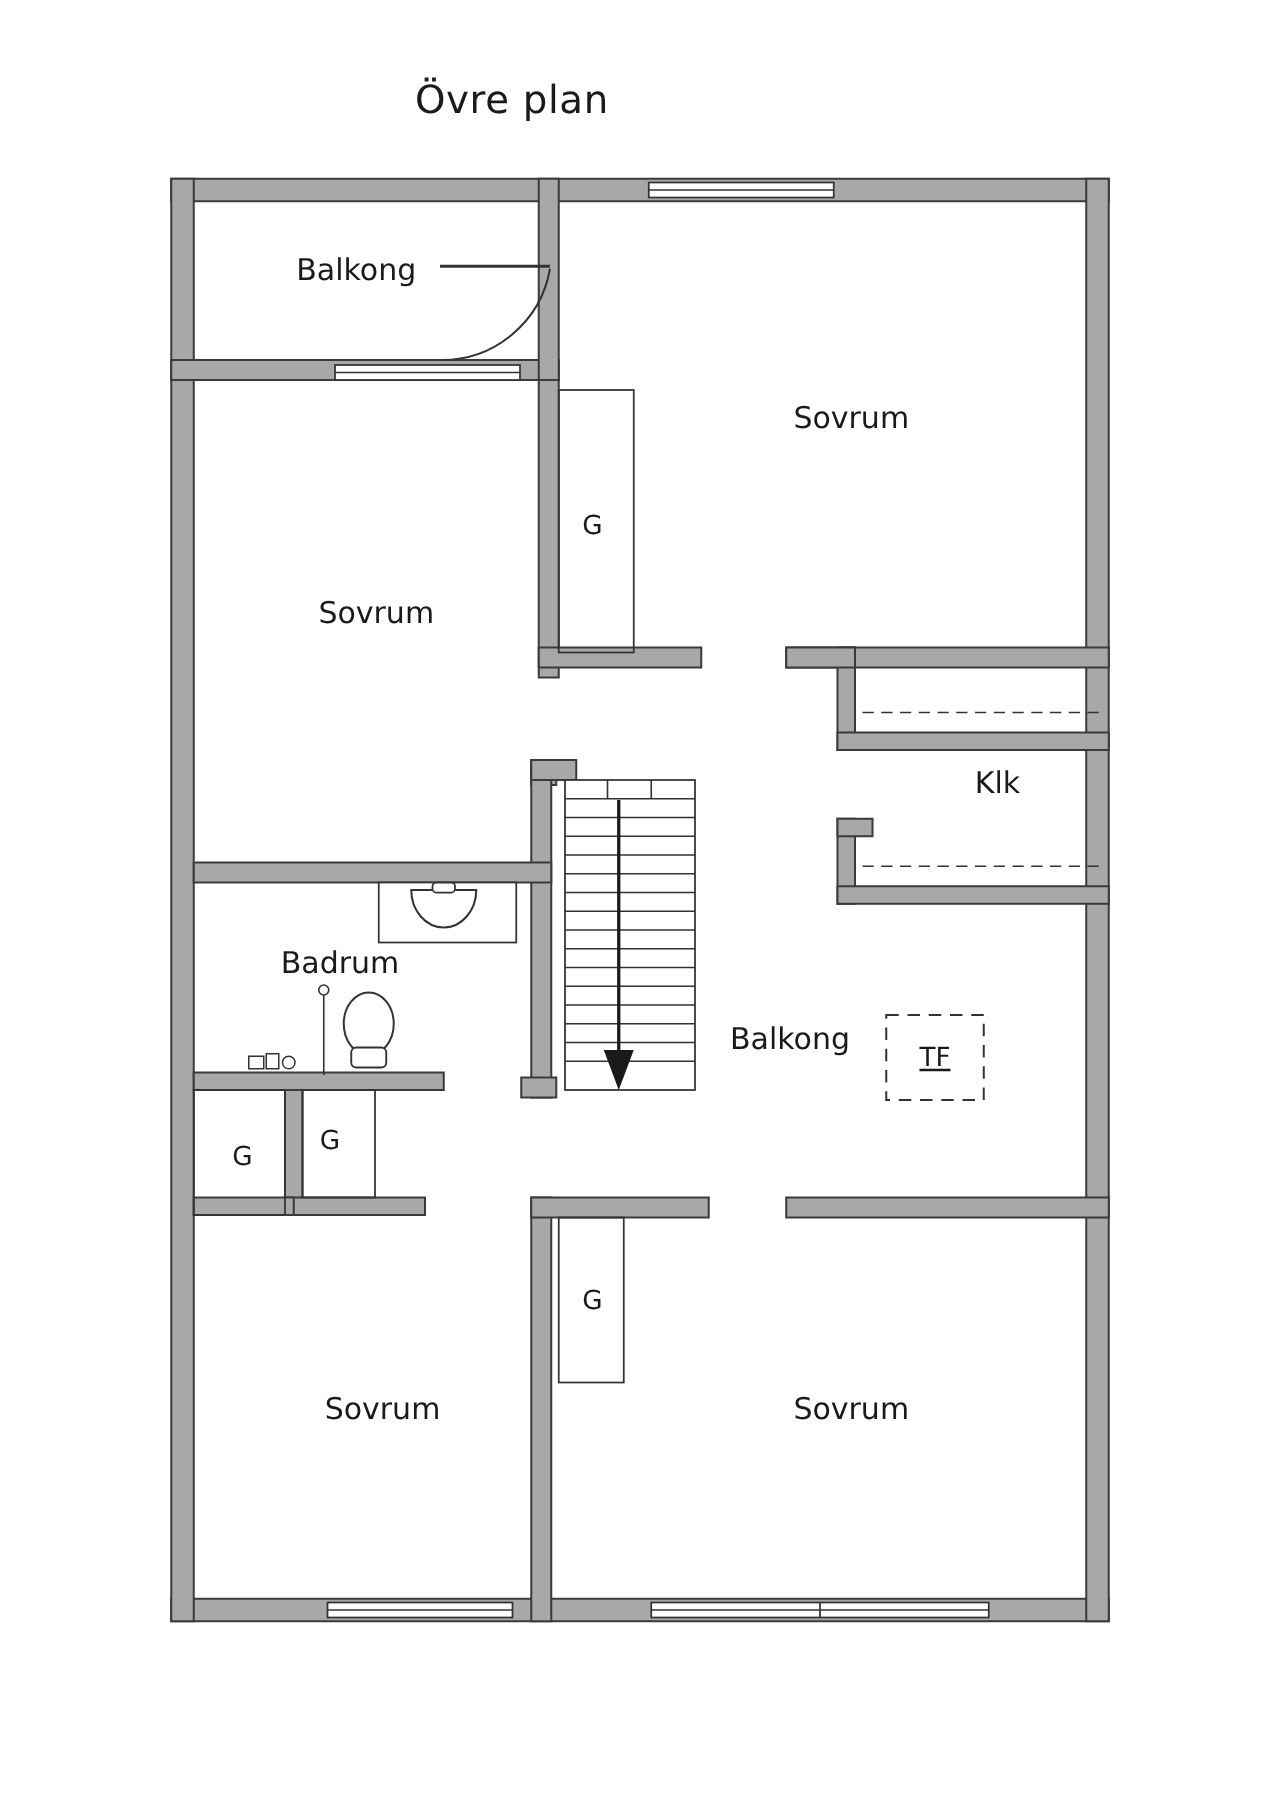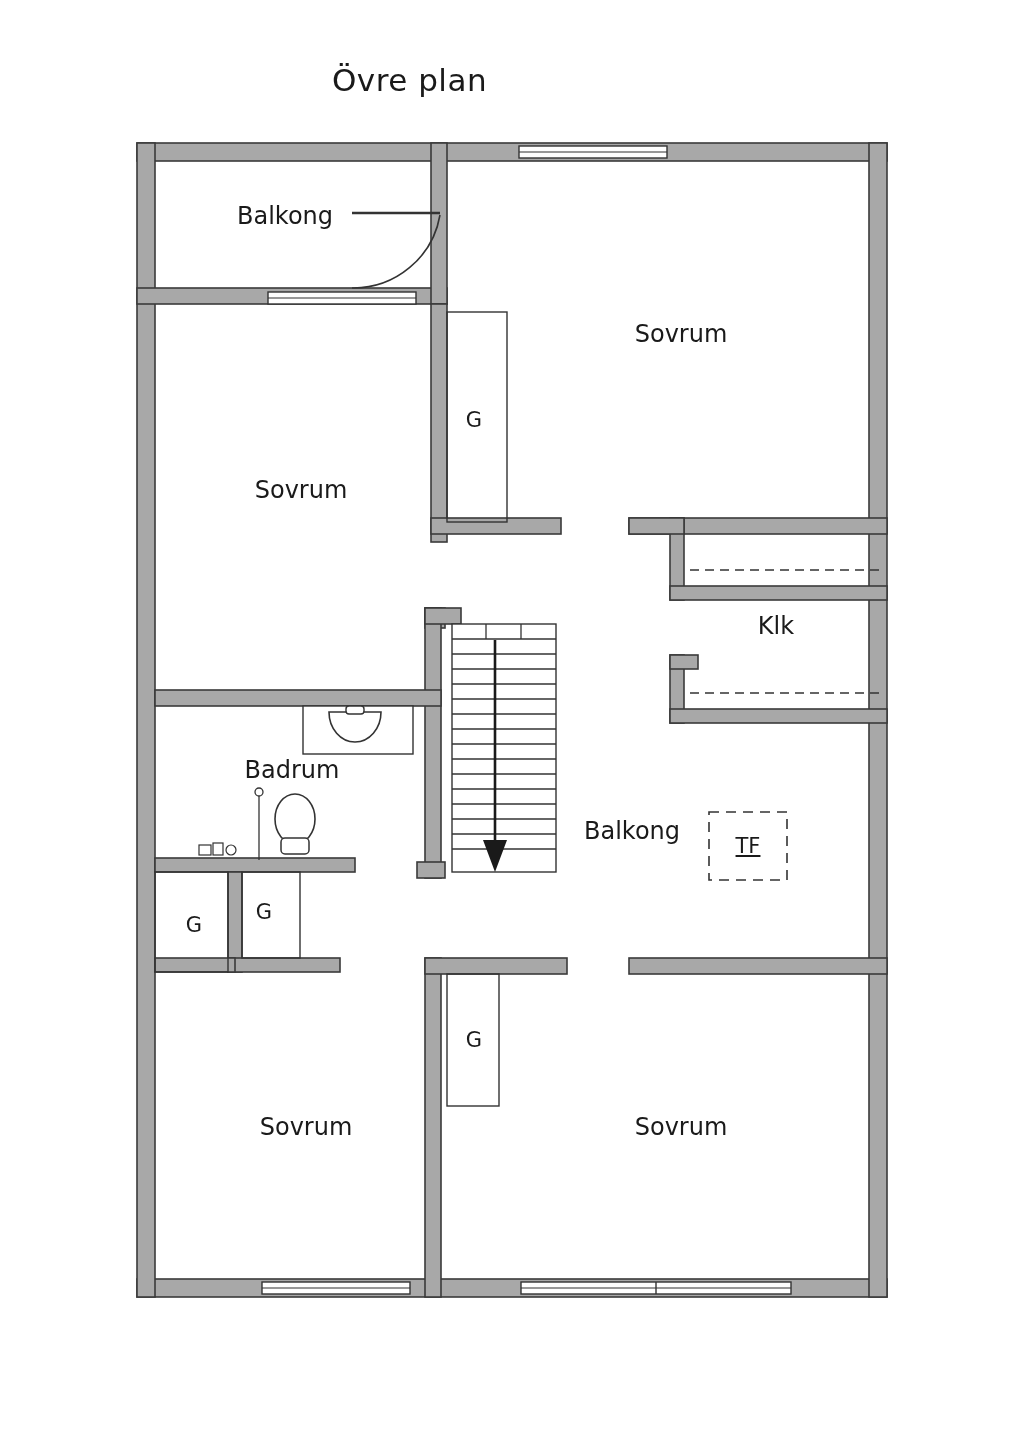--- a/index.html
+++ b/index.html
@@ -196,22 +196,22 @@
     <rect x="155" y="872" width="73" height="100"></rect>
     <rect x="242" y="872" width="58" height="86"></rect>
     <rect x="447" y="974" width="52" height="132"></rect>
   </g>
 
 </svg>
 
 <div class="room-label" style="left:285px; top:216px;">Balkong</div>
 <div class="room-label" style="left:681px; top:334px;">Sovrum</div>
 <div class="room-label" style="left:301px; top:490px;">Sovrum</div>
-<div class="room-label" style="left:776px; top:626px;">Klk</div>
-<div class="room-label" style="left:292px; top:770px;">Badrum</div>
+<div class="room-label" style="left:798px; top:626px;">Klk</div>
+<div class="room-label" style="left:272px; top:770px;">Badrum</div>
 <div class="room-label" style="left:632px; top:831px;">Balkong</div>
 <div class="room-label" style="left:306px; top:1127px;">Sovrum</div>
 <div class="room-label" style="left:681px; top:1127px;">Sovrum</div>
 
 <div class="small-label" style="left:474px; top:420px;">G</div>
 <div class="small-label" style="left:194px; top:925px;">G</div>
 <div class="small-label" style="left:264px; top:912px;">G</div>
 <div class="small-label" style="left:474px; top:1040px;">G</div>
 
 <div class="small-label" style="left:748px; top:846px;text-decoration:underline;">TF</div>

